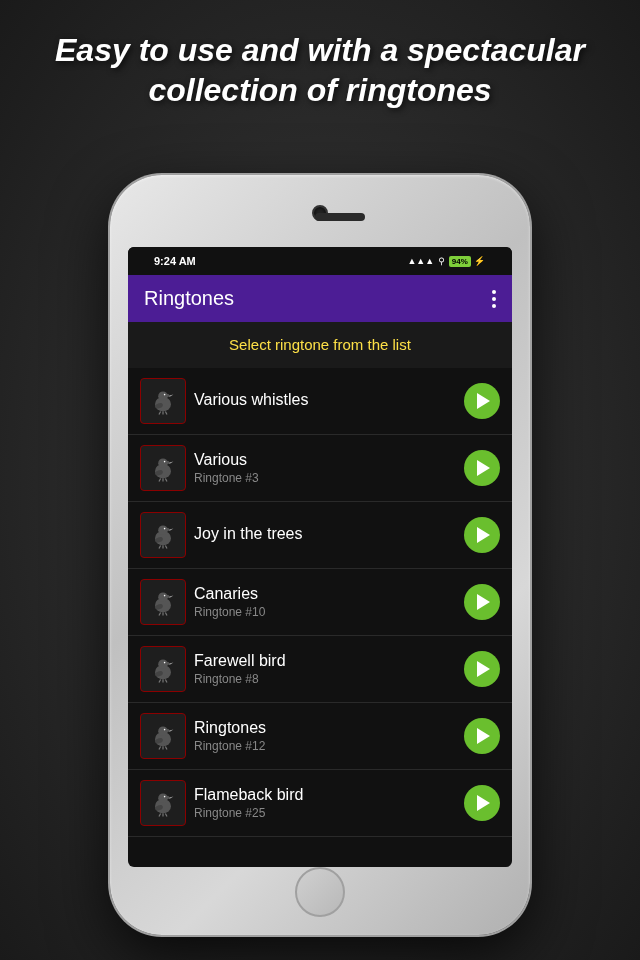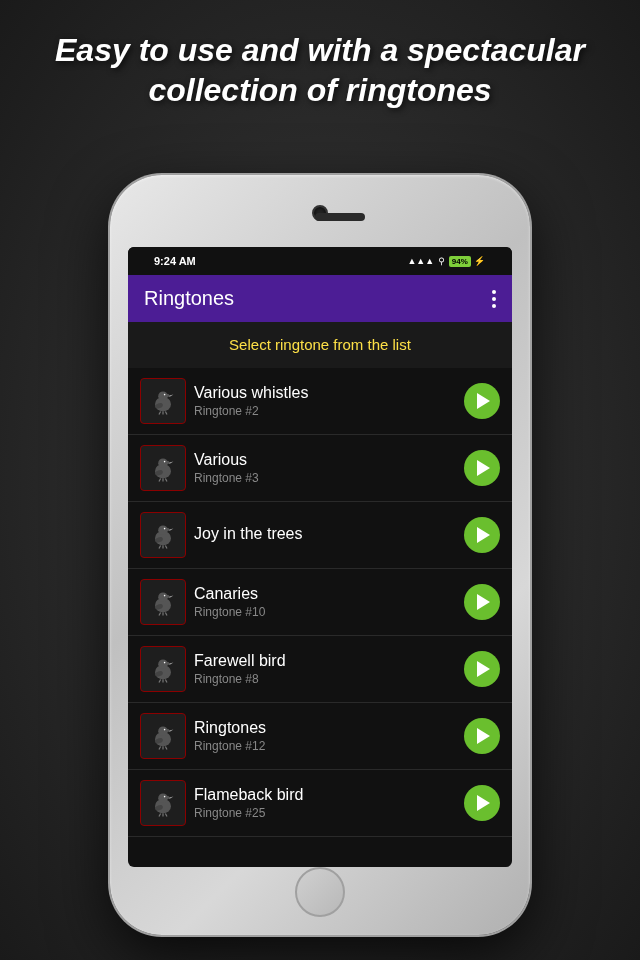--- a/index.html
+++ b/index.html
@@ -324,21 +324,20 @@
             <ellipse cx="15" cy="26" rx="5" ry="3" fill="#444" transform="rotate(-20,15,26)"></ellipse>
 
             <line x1="17" y1="33" x2="15" y2="37" stroke="#777" stroke-width="1.5"></line>
             <line x1="20" y1="33" x2="20" y2="37" stroke="#777" stroke-width="1.5"></line>
             <line x1="23" y1="33" x2="25" y2="37" stroke="#777" stroke-width="1.5"></line>
           </svg>
         </div>
       </div>
       <div class="item-text">
         <div class="item-name">Various whistles</div>
-        <div class="item-subtitle">Ringtone #2</div>
       </div>
       <div class="play-btn">
         <div class="play-triangle"></div>
       </div>
     </div>
           <div class="ringtone-item">
       <div class="bird-icon-wrap">
         <div class="bird-icon-bg">
           <svg class="bird-svg" viewBox="0 0 40 40">
 

